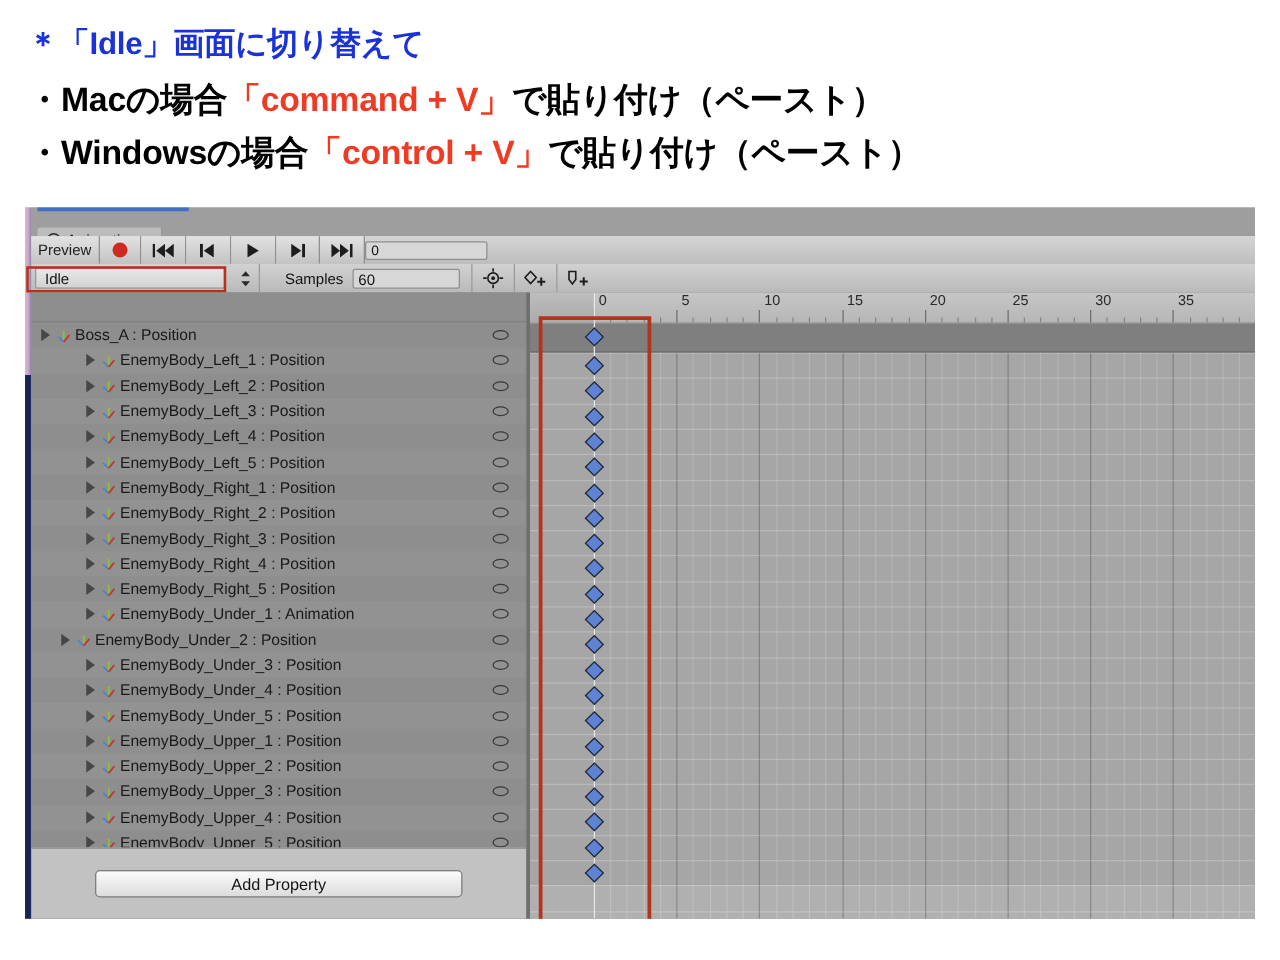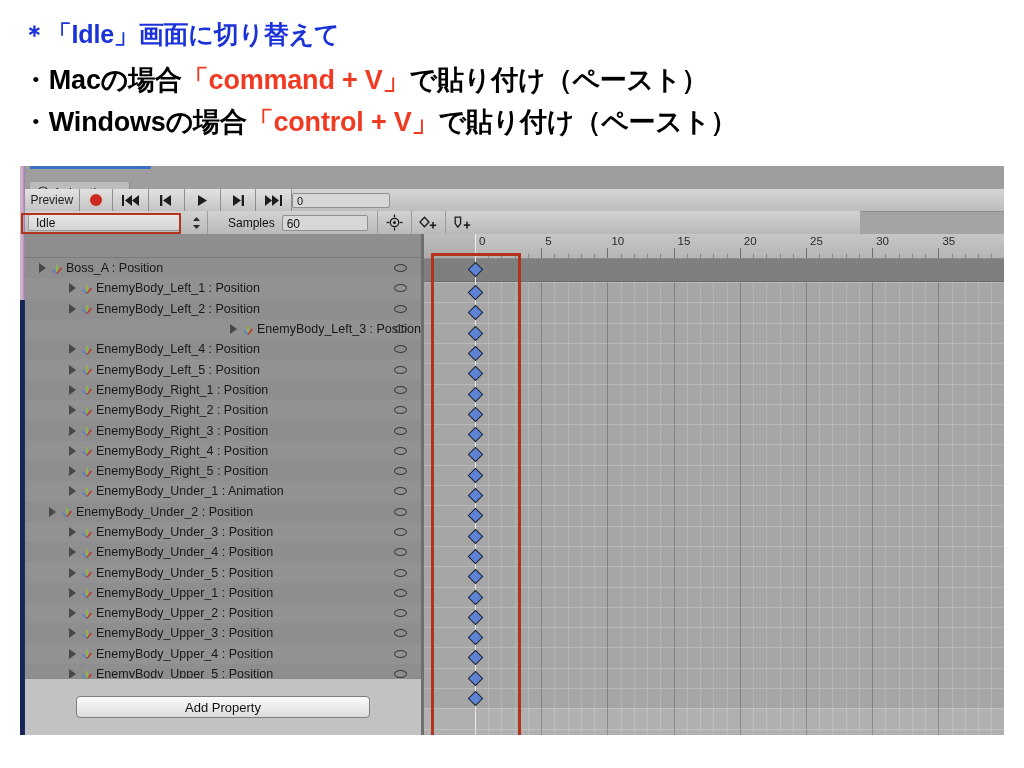--- a/index.html
+++ b/index.html
@@ -146,21 +146,21 @@
     padding-left: 4px;
     line-height: 15px;
     box-sizing: border-box;
     margin-right: 606px;
   }
 
   
   #toolbar-row2 {
     position: absolute;
     left: 5px; top: 45px;
-    width: 835px; height: 23px;
+    width: 979px; height: 23px;
     background: linear-gradient(to bottom,#d2d2d2 0%,#b9b9b9 100%);
     border-bottom: 1px solid #8e8e8e;
     display: flex;
     align-items: center;
   }
   #clip-select {
     position: relative;
     margin-left: 3px;
     width: 152px; height: 17px;
     background: linear-gradient(to bottom,#e8e8e8 0%,#d2d2d2 100%);
@@ -487,21 +487,21 @@
         </svg>
       </div>
     </div>
   </div>
 
   <div id="clip-select-highlight"></div>
 
   <div id="prop-panel">
     <div id="prop-scroll"></div>
     <div id="prop-list">
-        <div class="prop-row" style="padding-left: 14px;">
+        <div class="prop-row" style="padding-left: 8px;">
           <span class="disc-tri"></span>
           <span style="width:5px;flex:none"></span>
           <svg class="axis-icon" width="13" height="13" viewBox="0 0 13 13">
   <line x1="6" y1="11.5" x2="6" y2="3" stroke="#8fbf3a" stroke-width="1.5"></line>
   <line x1="6" y1="11.5" x2="1.5" y2="7.5" stroke="#4f7fd0" stroke-width="1.5"></line>
   <line x1="6" y1="11.5" x2="10.5" y2="6" stroke="#c0392b" stroke-width="1.5"></line>
 </svg>
           <span class="prop-label">Boss_A : Position</span>
           <span class="dot-ellipse"></span>
         </div>
@@ -520,21 +520,21 @@
           <span class="disc-tri"></span>
           <span style="width:5px;flex:none"></span>
           <svg class="axis-icon" width="13" height="13" viewBox="0 0 13 13">
   <line x1="6" y1="11.5" x2="6" y2="3" stroke="#8fbf3a" stroke-width="1.5"></line>
   <line x1="6" y1="11.5" x2="1.5" y2="7.5" stroke="#4f7fd0" stroke-width="1.5"></line>
   <line x1="6" y1="11.5" x2="10.5" y2="6" stroke="#c0392b" stroke-width="1.5"></line>
 </svg>
           <span class="prop-label">EnemyBody_Left_2 : Position</span>
           <span class="dot-ellipse"></span>
         </div>
-        <div class="prop-row alt" style="padding-left: 44px; justify-content: flex-end;">
+        <div class="prop-row alt" style="padding-left: 44px;">
           <span class="disc-tri"></span>
           <span style="width:5px;flex:none"></span>
           <svg class="axis-icon" width="13" height="13" viewBox="0 0 13 13">
   <line x1="6" y1="11.5" x2="6" y2="3" stroke="#8fbf3a" stroke-width="1.5"></line>
   <line x1="6" y1="11.5" x2="1.5" y2="7.5" stroke="#4f7fd0" stroke-width="1.5"></line>
   <line x1="6" y1="11.5" x2="10.5" y2="6" stroke="#c0392b" stroke-width="1.5"></line>
 </svg>
           <span class="prop-label">EnemyBody_Left_3 : Position</span>
           <span class="dot-ellipse"></span>
         </div>

